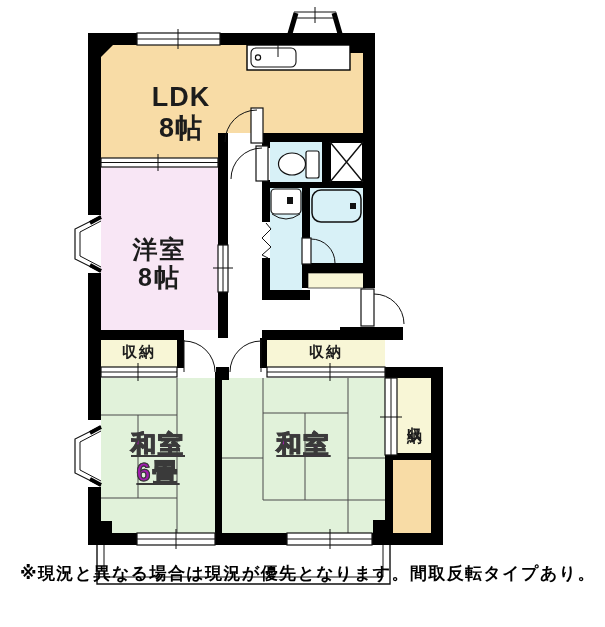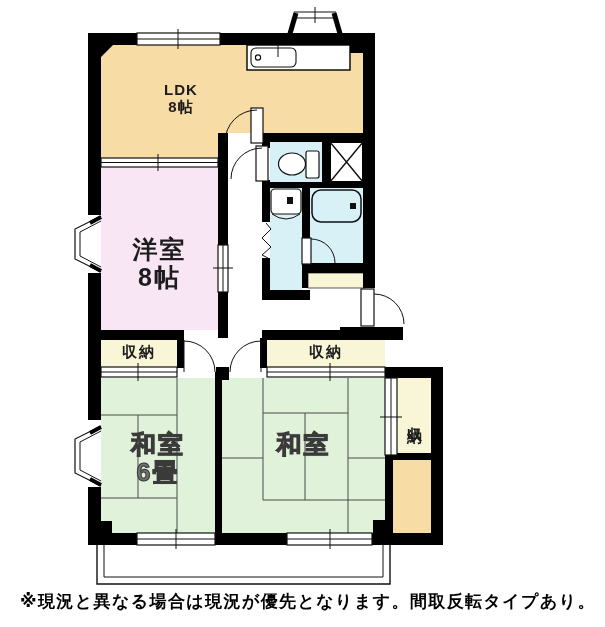--- a/index.html
+++ b/index.html
@@ -10,28 +10,28 @@
   .f-ldk{fill:var(--c-ldk);}
   .f-western{fill:var(--c-western);}
   .f-tatami{fill:var(--c-tatami);}
   .f-storage{fill:var(--c-storage);}
   .f-wet{fill:var(--c-wet);}
   .thin{stroke:#111;stroke-width:1.2;fill:none;}
   .thin2{stroke:#111;stroke-width:1;fill:none;}
   .wht{fill:#fff;stroke:#111;stroke-width:1.2;}
   .tat{stroke:#4a4a4a;stroke-width:1;fill:none;}
   .lbl{position:absolute;text-align:center;color:#1c1c1c;font-weight:bold;line-height:1.13;}
-  .lbl-ldk{font-size:15px;letter-spacing:1px;}
+  .lbl-ldk{font-size:27px;letter-spacing:1px;}
   .lbl-room{font-size:25px;letter-spacing:2px;}
-  .lbl-outline{font-weight:600;color:#737373;-webkit-text-stroke:1.1px #3a3a3a;
-               text-shadow:0 0 1px #555;}
+  .lbl-outline{font-weight:600;color:#a21caf;-webkit-text-stroke:1.1px #3a3a3a;
+               text-shadow:0 0 1px #555;text-decoration:underline;}
   .lbl-closet{font-size:15px;letter-spacing:2px;}
   .lbl-closet-v{writing-mode:vertical-rl;text-orientation:upright;font-size:15px;
                 letter-spacing:2px;display:flex;align-items:center;justify-content:center;}
-  #note{position:absolute;left:20px;top:590px;width:584px;font-size:17px;font-weight:bold;
+  #note{position:absolute;left:20px;top:562px;width:584px;font-size:17px;font-weight:bold;
         color:#000;letter-spacing:1.4px;white-space:nowrap;}
 </style>
 </head>
 <body>
 
 <div id="stage">
 
 <svg id="plan-svg" width="605" height="627" viewBox="0 0 605 627">
 
   <g>

